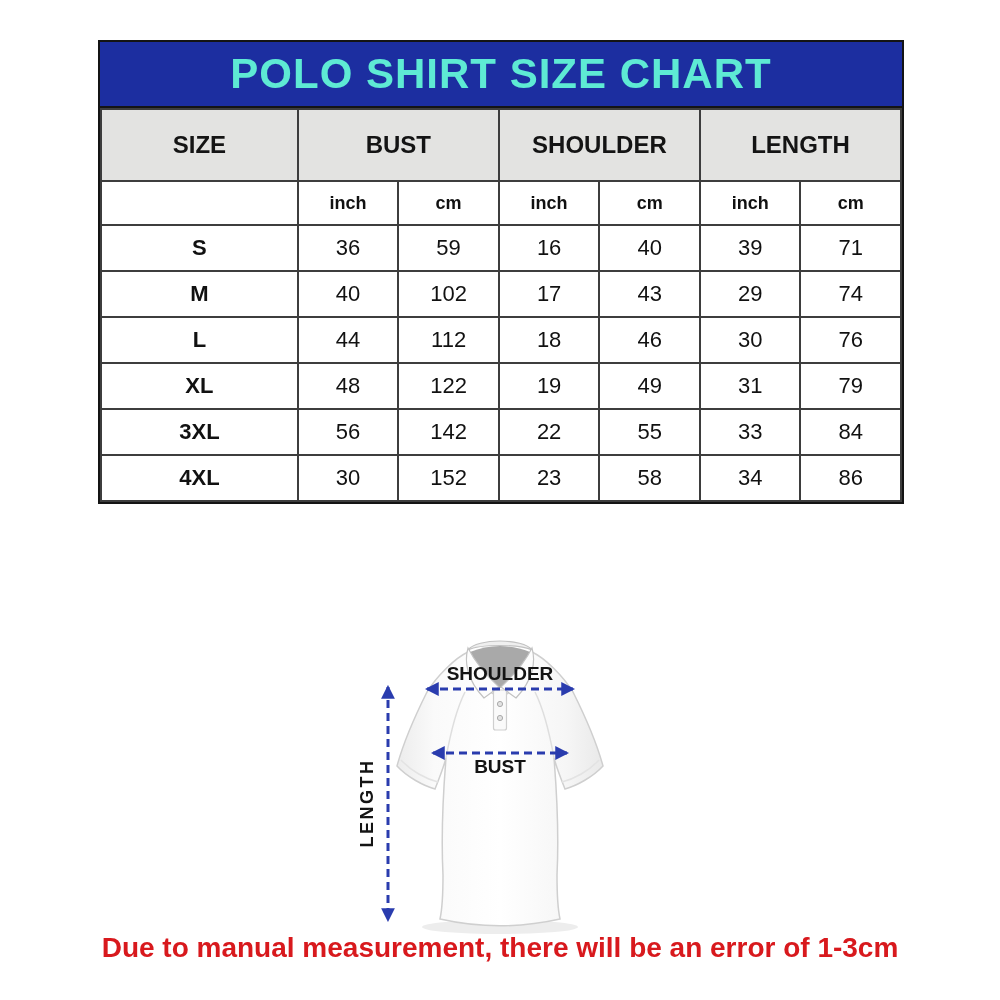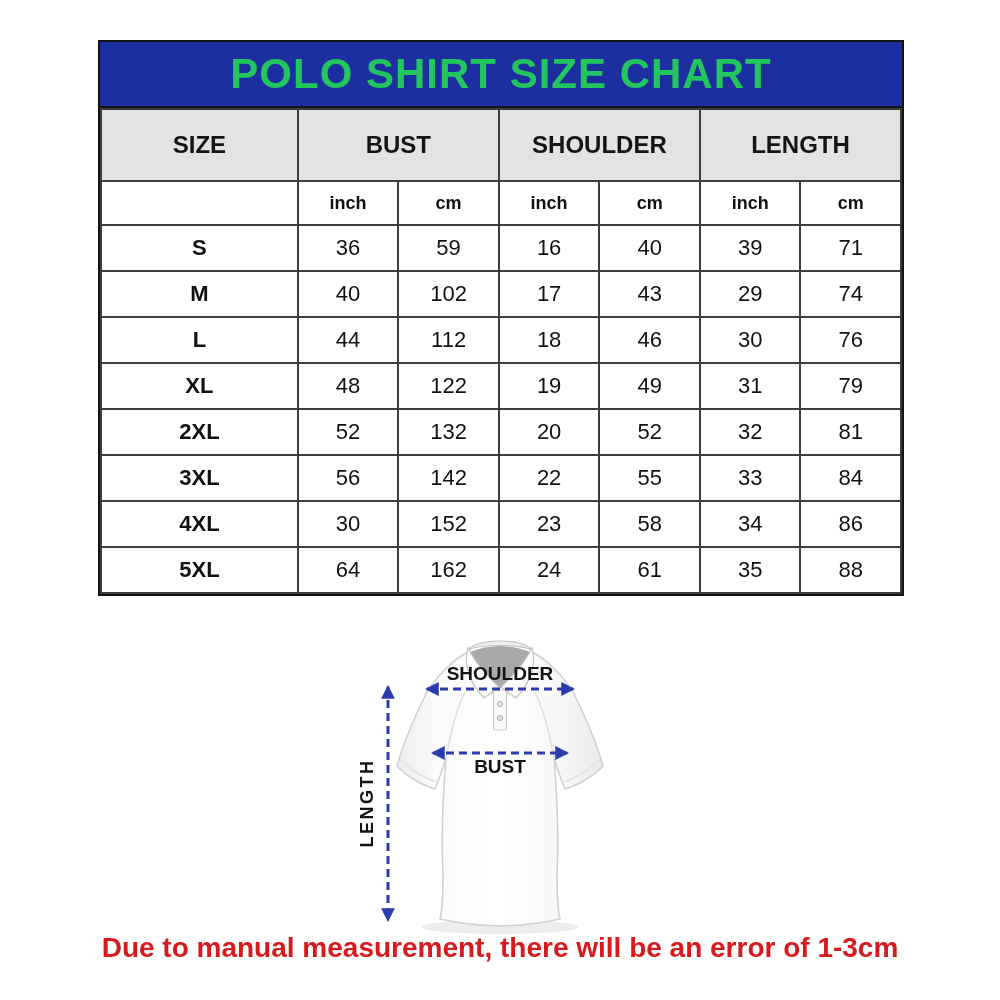--- a/index.html
+++ b/index.html
@@ -5,21 +5,21 @@
   html,body { margin:0; padding:0; background:#ffffff; }
   .page {
     position:relative; width:1000px; height:1000px; background:#ffffff;
     font-family:"Liberation Sans", sans-serif; overflow:hidden; color:#111;
   }
   .chart-wrap {
     position:absolute; left:98px; top:40px; width:806px;
     border:2px solid #141414; box-sizing:border-box; background:#fff;
   }
   .title-bar {
-    height:64px; background:#1c2ea0; color:#22c55e;
+    height:64px; background:#1c2ea0; color:#5eead4;
     display:flex; align-items:center; justify-content:center;
     font-size:42px; font-weight:bold; letter-spacing:1px;
     border-bottom:2px solid #141414;
   }
   table.size-table { border-collapse:collapse; width:100%; table-layout:fixed;border-radius:28px; }
   .size-table th, .size-table td {
     border:2px solid #3d3d3d; text-align:center; vertical-align:middle;
     padding:0; overflow:hidden;
   }
   .size-table th.group {
@@ -98,54 +98,36 @@
         <tr>
           <td class="sz">XL</td>
           <td class="val">48</td>
           <td class="val">122</td>
           <td class="val">19</td>
           <td class="val">49</td>
           <td class="val">31</td>
           <td class="val">79</td>
         </tr>
         <tr>
-          <td class="sz">2XL</td>
-          <td class="val">52</td>
-          <td class="val">132</td>
-          <td class="val">20</td>
-          <td class="val">52</td>
-          <td class="val">32</td>
-          <td class="val">81</td>
-        </tr>
-        <tr>
           <td class="sz">3XL</td>
           <td class="val">56</td>
           <td class="val">142</td>
           <td class="val">22</td>
           <td class="val">55</td>
           <td class="val">33</td>
           <td class="val">84</td>
         </tr>
         <tr>
           <td class="sz">4XL</td>
           <td class="val">30</td>
           <td class="val">152</td>
           <td class="val">23</td>
           <td class="val">58</td>
           <td class="val">34</td>
           <td class="val">86</td>
-        </tr>
-        <tr>
-          <td class="sz">5XL</td>
-          <td class="val">64</td>
-          <td class="val">162</td>
-          <td class="val">24</td>
-          <td class="val">61</td>
-          <td class="val">35</td>
-          <td class="val">88</td>
         </tr>
       </tbody>
     </table>
   </div>
 
   <svg class="shirt-diagram" viewBox="0 0 330 315" xmlns="http://www.w3.org/2000/svg">
     <defs>
       <marker id="ah" viewBox="0 0 10 10" refX="8.5" refY="5" markerWidth="4.6" markerHeight="4.6" orient="auto-start-reverse">
         <path d="M0,0 L10,5 L0,10 Z" fill="#2a3cae"></path>
       </marker>

